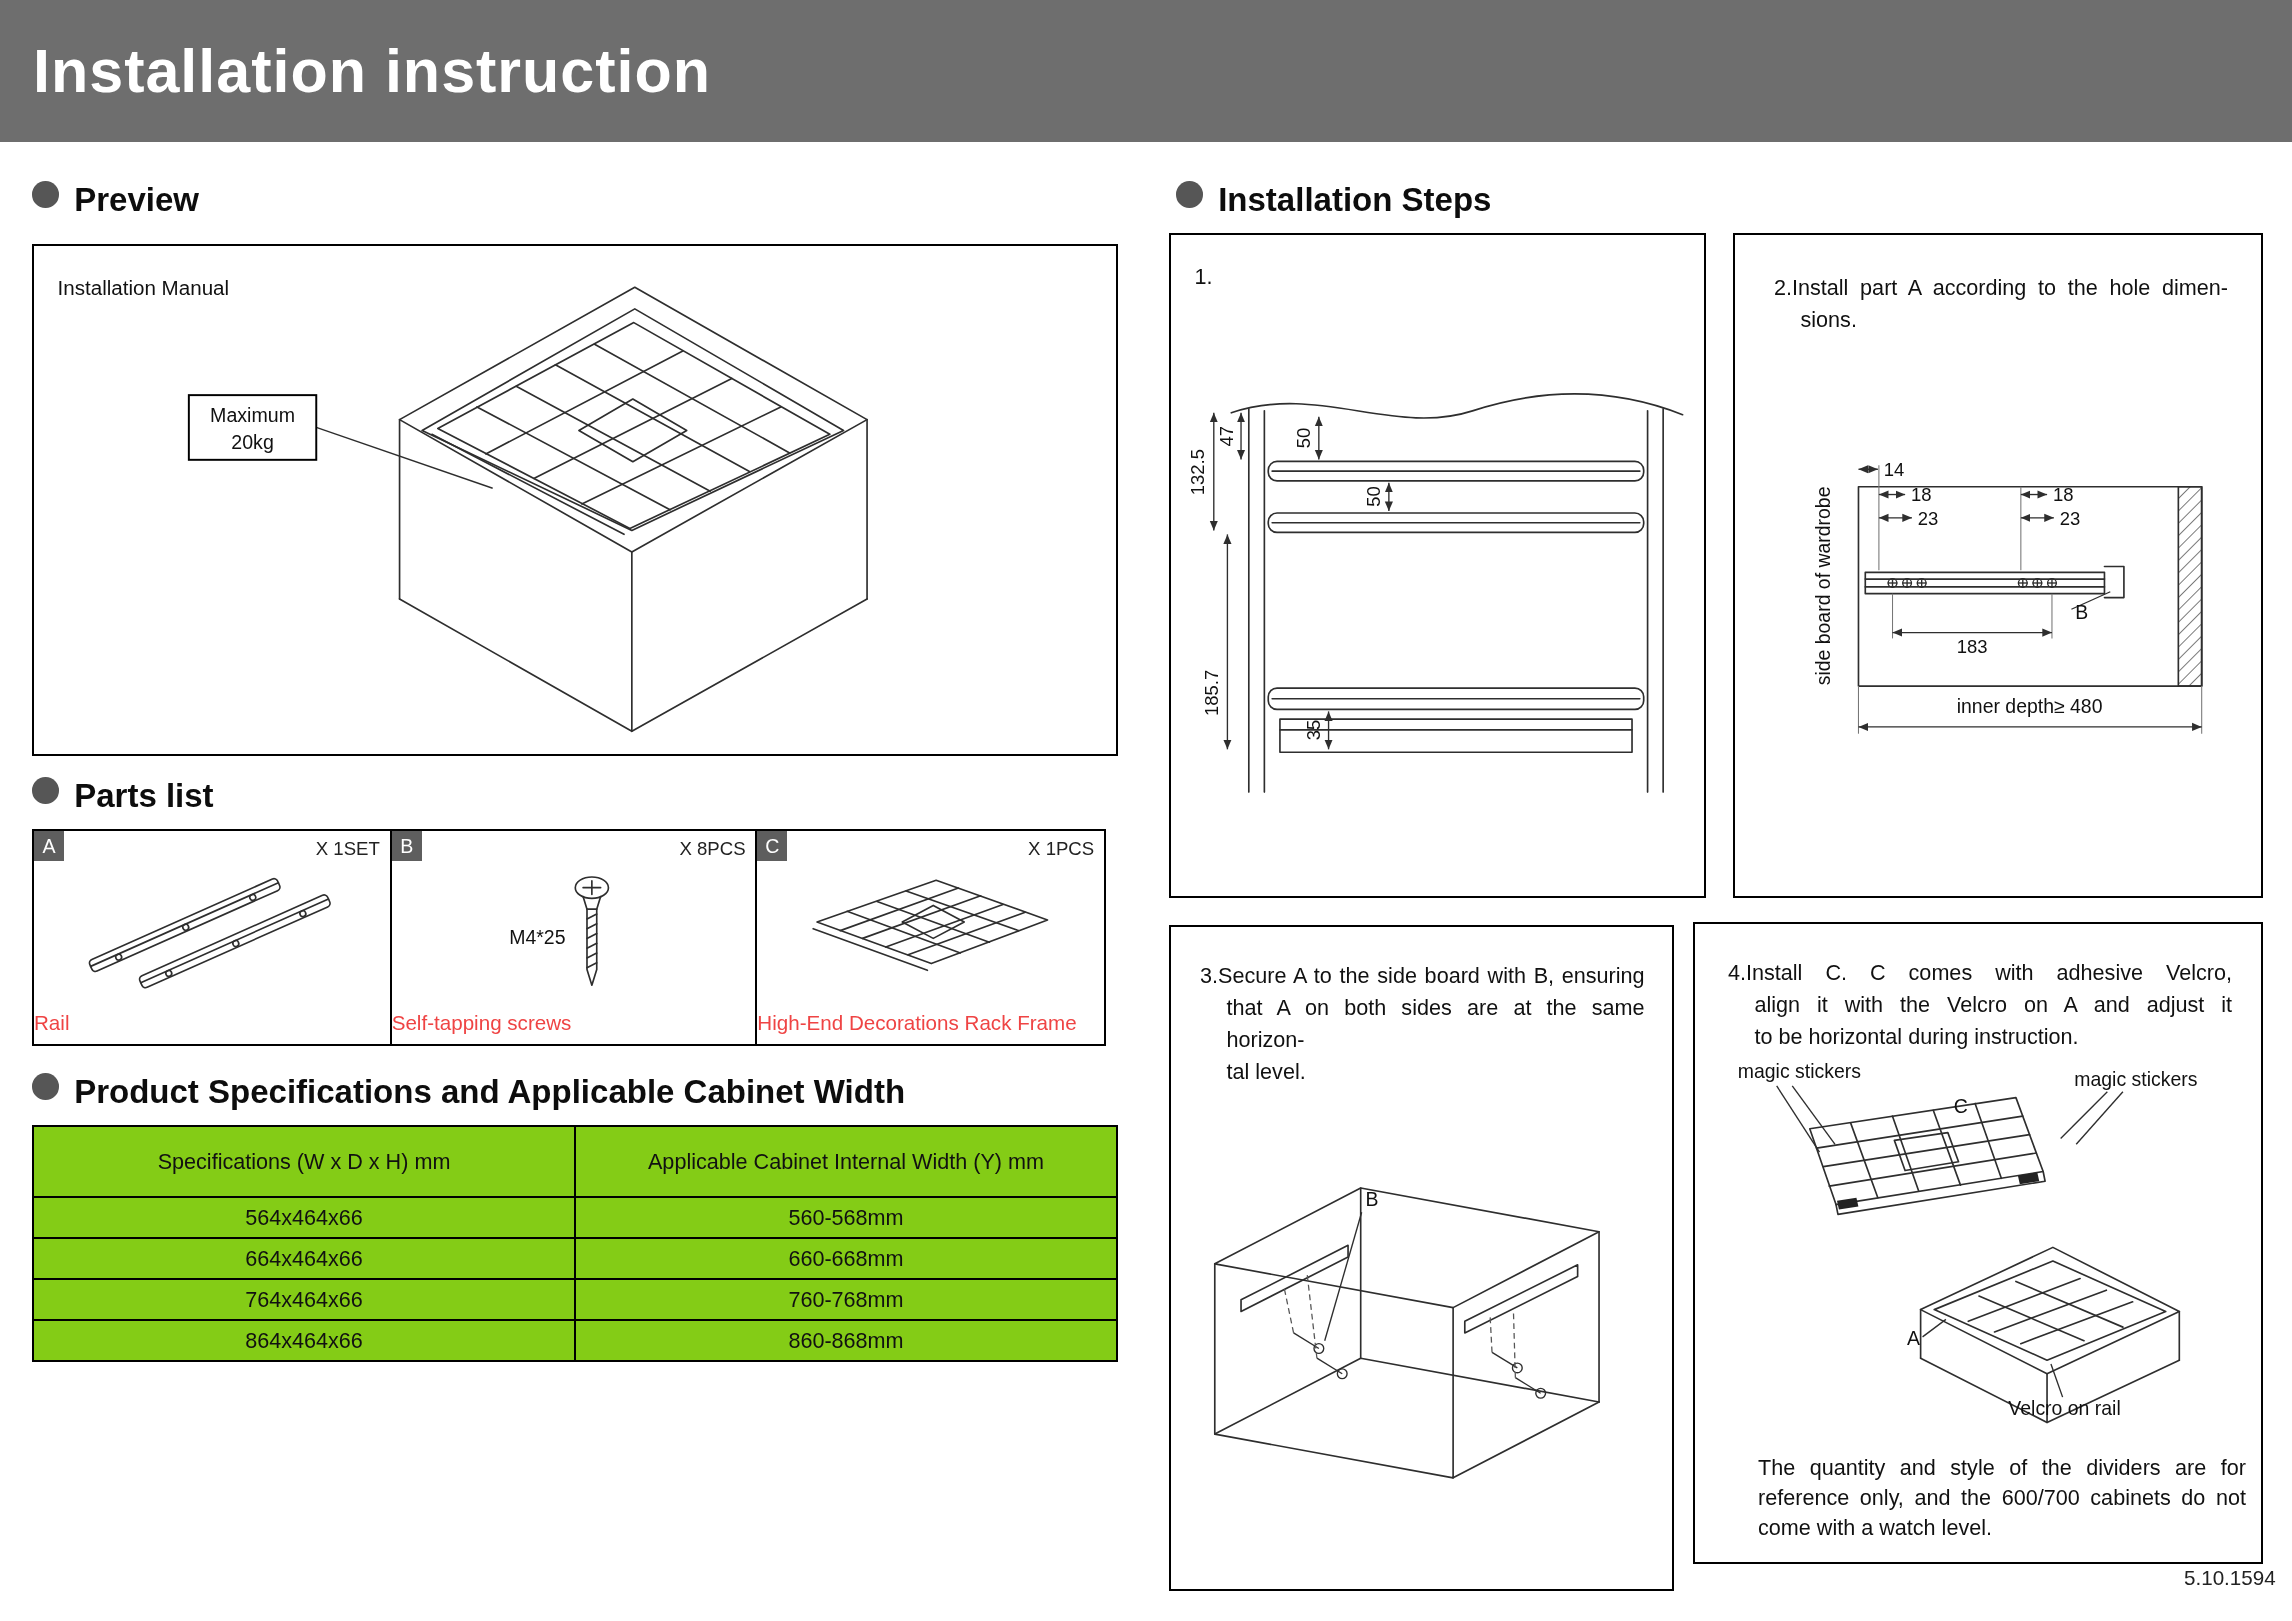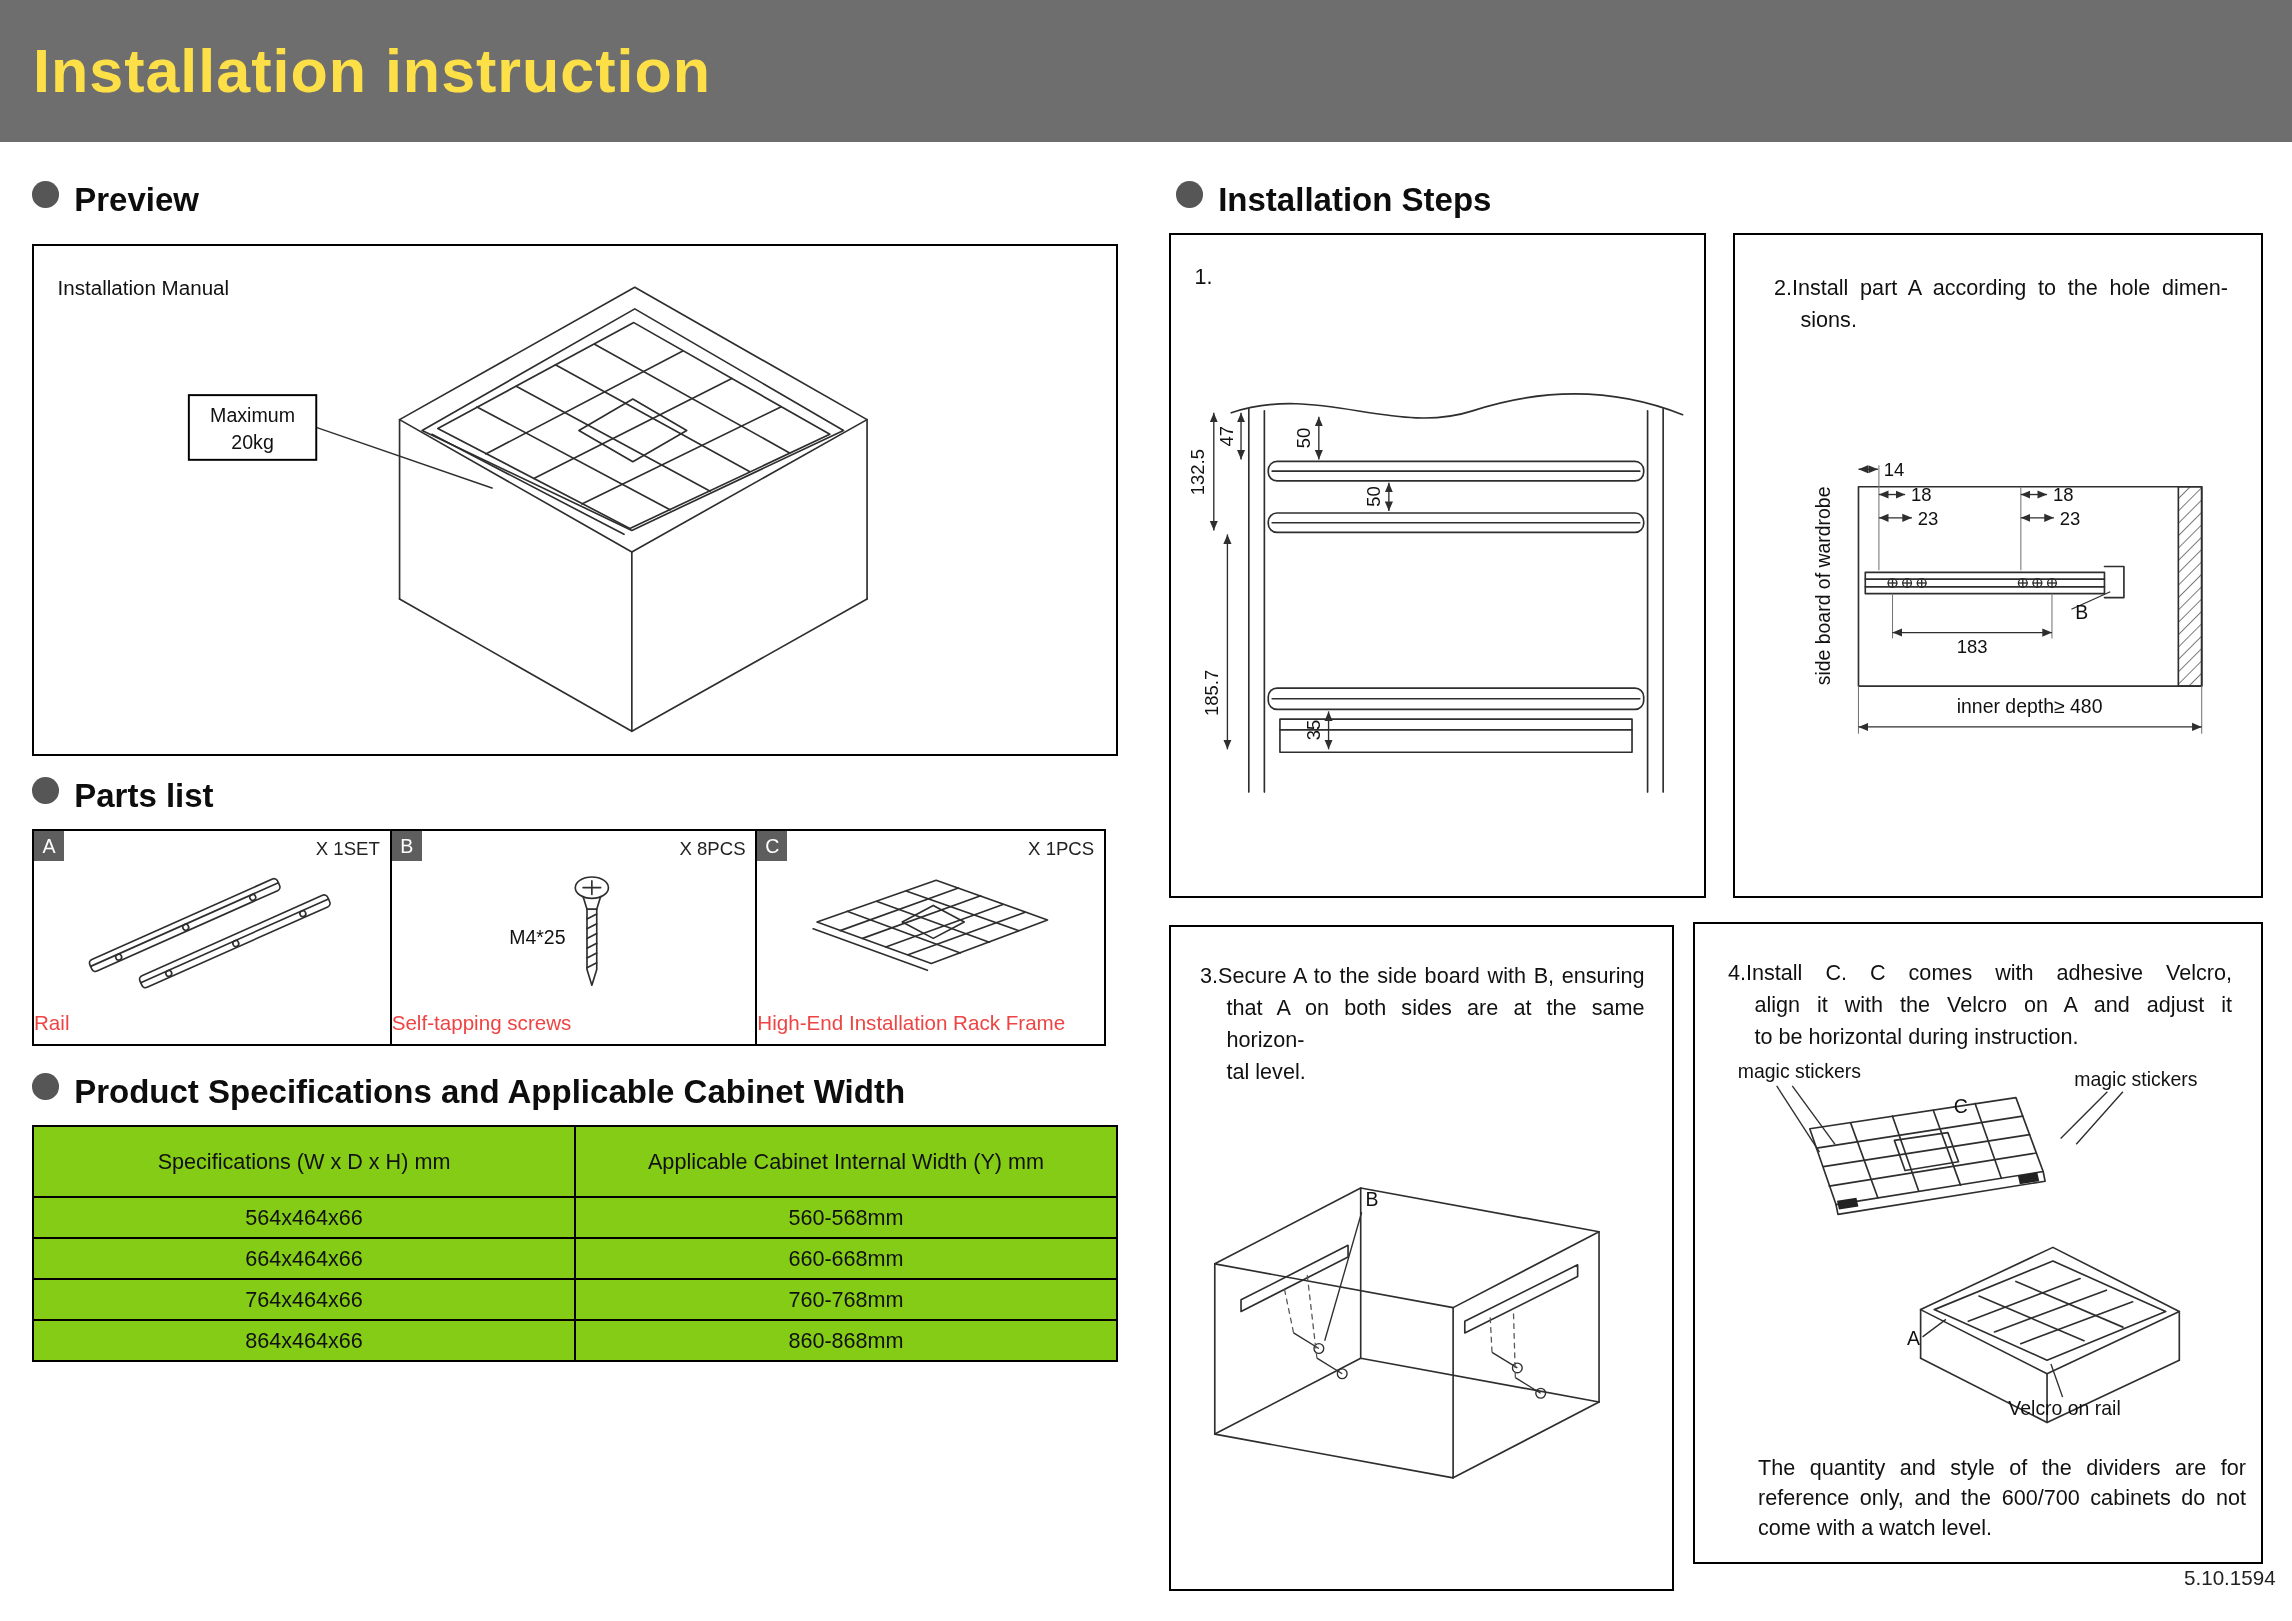--- a/index.html
+++ b/index.html
@@ -1,19 +1,19 @@
 <!DOCTYPE html>
 <html><head>
 <meta charset="utf-8">
 <style>
 *{margin:0;padding:0;box-sizing:border-box}
 html,body{width:2293px;height:1621px}
 body{position:relative;background:#fff;color:#111;font-family:"Liberation Sans","DejaVu Sans",sans-serif}
 .hdr{position:absolute;left:0;top:0;width:2293px;height:142px;background:#6e6e6e;display:flex;align-items:center}
-.hdr h1{color:#fde047;font-size:61px;font-weight:700;padding-left:33px;letter-spacing:1px}
+.hdr h1{color:#ffffff;font-size:61px;font-weight:700;padding-left:33px;letter-spacing:1px}
 .sec-head{position:absolute;display:flex;align-items:flex-start;gap:15.7px}
 .sec-head .bullet{width:26.5px;height:26.5px;border-radius:50%;background:#565656}
 .sec-head h2{font-size:33px;font-weight:700;color:#0d0d0d}
 .box{position:absolute;border:2px solid #000;background:#fff}
 .preview-box{left:32px;top:244px;width:1086px;height:512px}
 .parts-row{position:absolute;left:32px;top:829px;width:1074px;height:217px;display:flex;border:2px solid #000;background:#fff}
 .part-cell{position:relative;height:100%}
 .part-cell.pa{width:356px}
 .part-cell.pb{width:366px;border-left:2px solid #000}
 .part-cell.pc{width:349px;border-left:2px solid #000}
@@ -165,21 +165,21 @@
           <line x1="124" y1="36" x2="240" y2="78"></line>
           <line x1="93" y1="46" x2="210" y2="89"></line>
           <line x1="208" y1="22" x2="86" y2="66"></line>
           <line x1="231" y1="30" x2="109" y2="74"></line>
           <line x1="254" y1="39" x2="133" y2="83"></line>
           <line x1="277" y1="47" x2="156" y2="91"></line>
           <path d="M182,40 L214,57 L182,74 L150,57 Z"></path>
           <line x1="58" y1="64" x2="176" y2="107"></line>
         </g>
       </svg>
-      <div class="part-caption">High-End Installation Rack Frame</div>
+      <div class="part-caption">High-End Decorations Rack Frame</div>
     </div>
 
   </div>
 
   <div class="sec-head" style="left:32px;top:1073px">
     <span class="bullet"></span>
     <h2>Product Specifications and Applicable Cabinet Width</h2>
   </div>
 
   <table class="spec-table">

